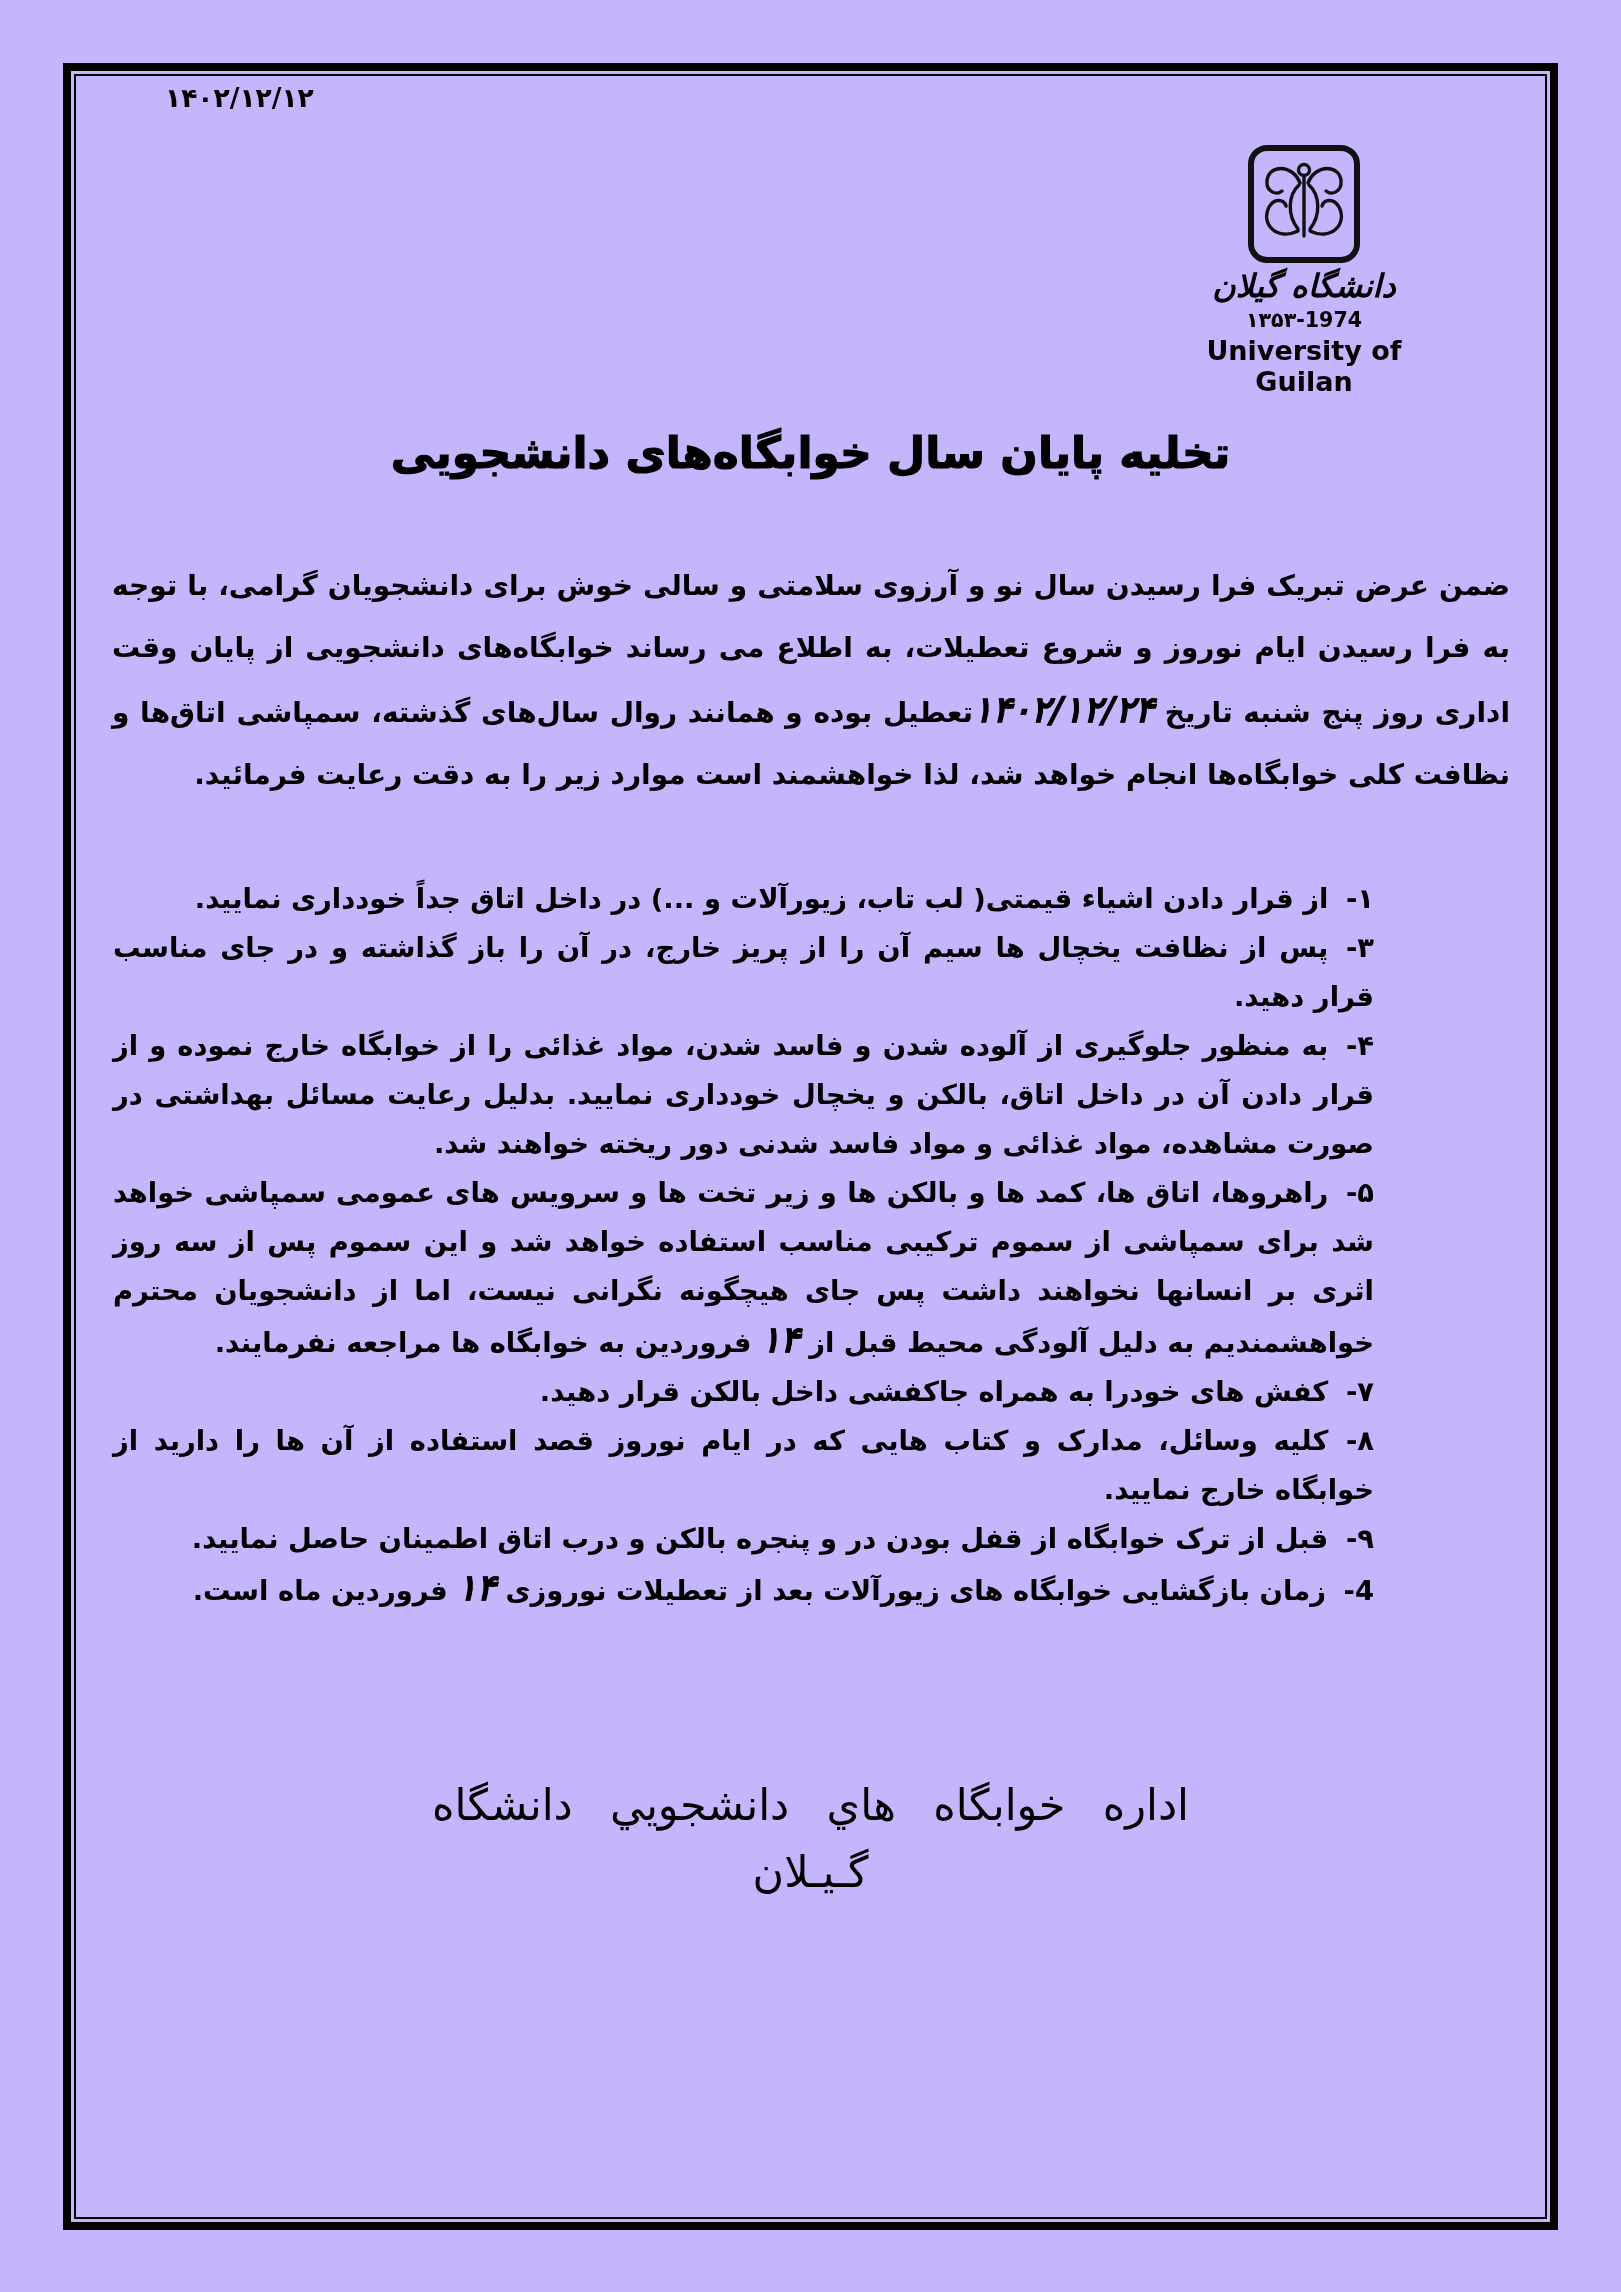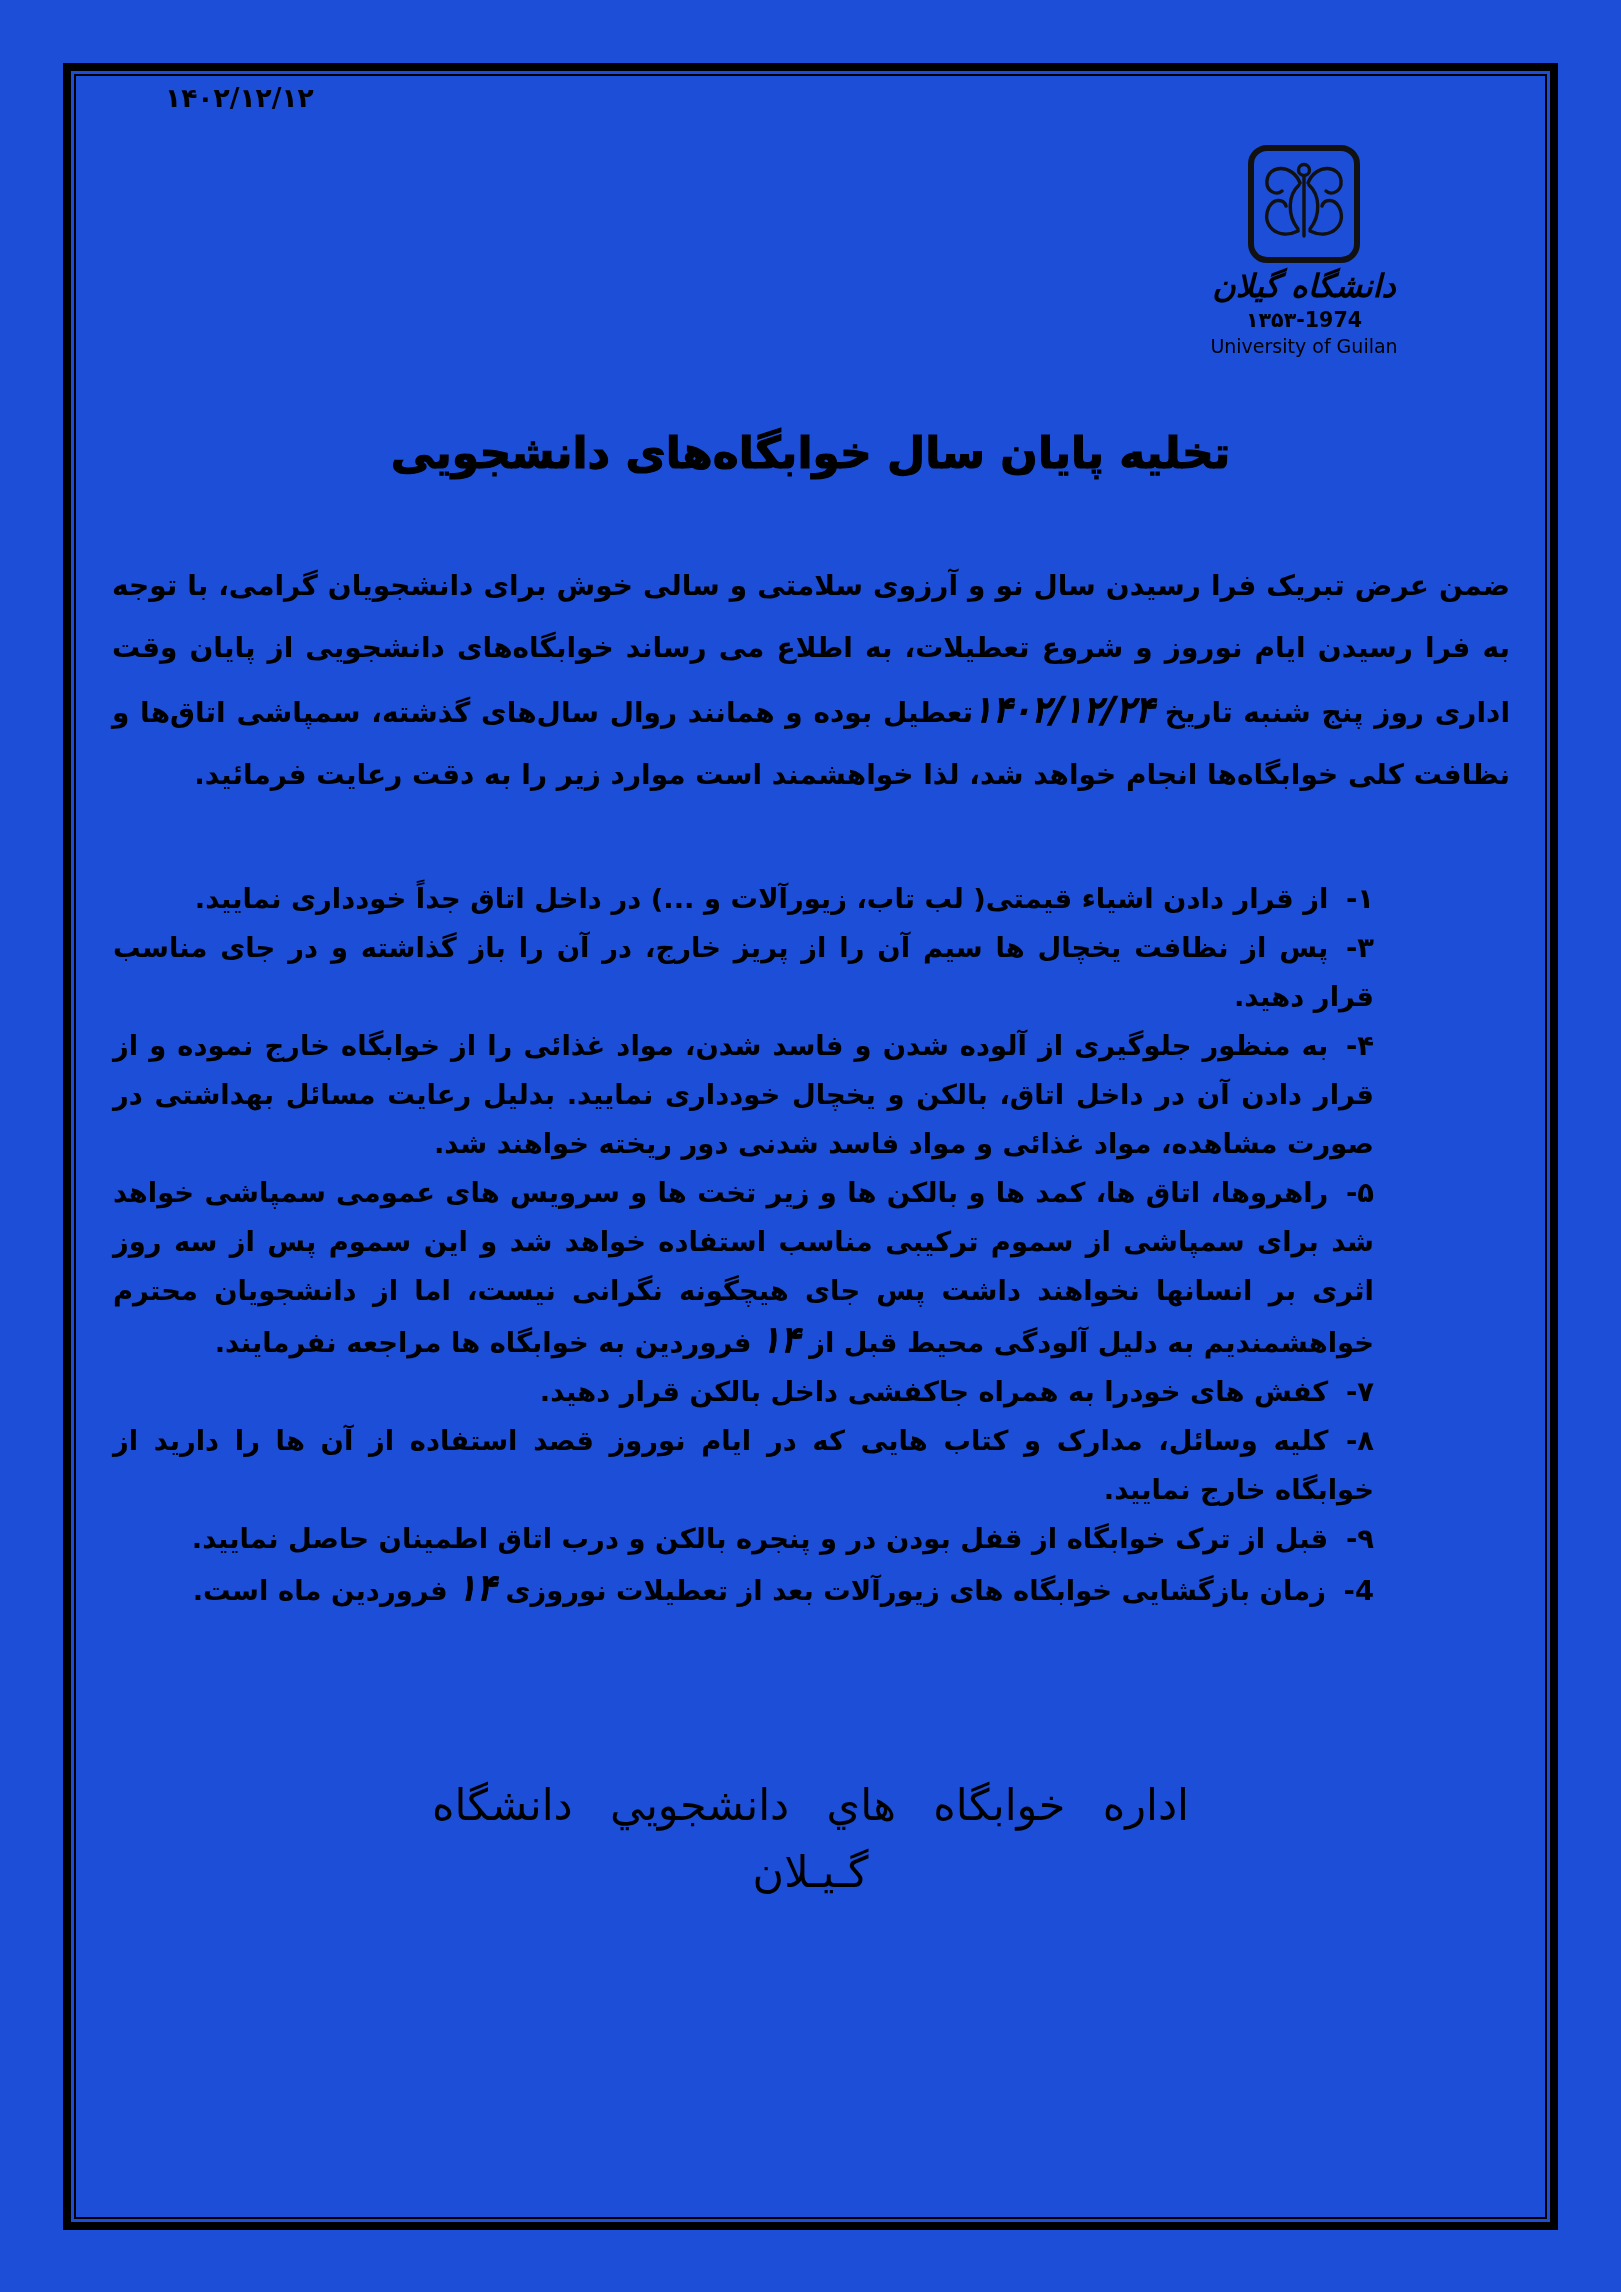--- a/index.html
+++ b/index.html
@@ -1,36 +1,36 @@
 <!DOCTYPE html>
 <html lang="fa"><head>
 <meta charset="utf-8">
 <style>
   html,body{margin:0;padding:0;}
   body{
     width:1621px;height:2293px;background:#ffffff;position:relative;
     font-family:"DejaVu Sans",sans-serif;color:#000;
   }
-  .page{position:absolute;inset:0;width:1621px;height:2293px;background:#1d4ed8;overflow:hidden;}
+  .page{position:absolute;inset:0;width:1621px;height:2293px;background:#c4b5fd;overflow:hidden;}
 
   
   .frame{position:absolute;top:63px;left:63px;right:63px;bottom:63px;border:8.8px solid #000;}
   .frame-inner{position:absolute;inset:2.9px;border:2.9px solid #000;}
 
   .doc-date{
     position:absolute;top:82px;left:165px;direction:ltr;
     font-size:26.5px;font-weight:bold;letter-spacing:6.9px;
   }
 
   .logo-block{position:absolute;top:143px;left:1157px;width:294px;text-align:center;}
   .emblem{display:block;margin:0 auto;}
   .logo-calligraphy{font-size:32px;font-weight:bold;font-style:italic;margin-top:2px;}
   .logo-years{font-size:20.6px;font-weight:bold;margin-top:2.9px;}
   .ltr-isolate{direction:ltr;unicode-bidi:isolate;}
-  .logo-en{font-size:19px;font-weight:normal;margin-top:2.9px;}
+  .logo-en{font-size:27px;font-weight:bold;margin-top:2.9px;}
 
   .doc-title{
     position:absolute;top:427px;left:0;width:100%;margin:0;text-align:center;direction:rtl;
     font-size:44px;font-weight:bold;-webkit-text-stroke:1.2px #000;
   }
 
   .intro{
     position:absolute;top:555px;left:112px;width:1398px;margin:0;
     direction:rtl;text-align:justify;font-size:28px;font-weight:bold;line-height:62px;
   }

